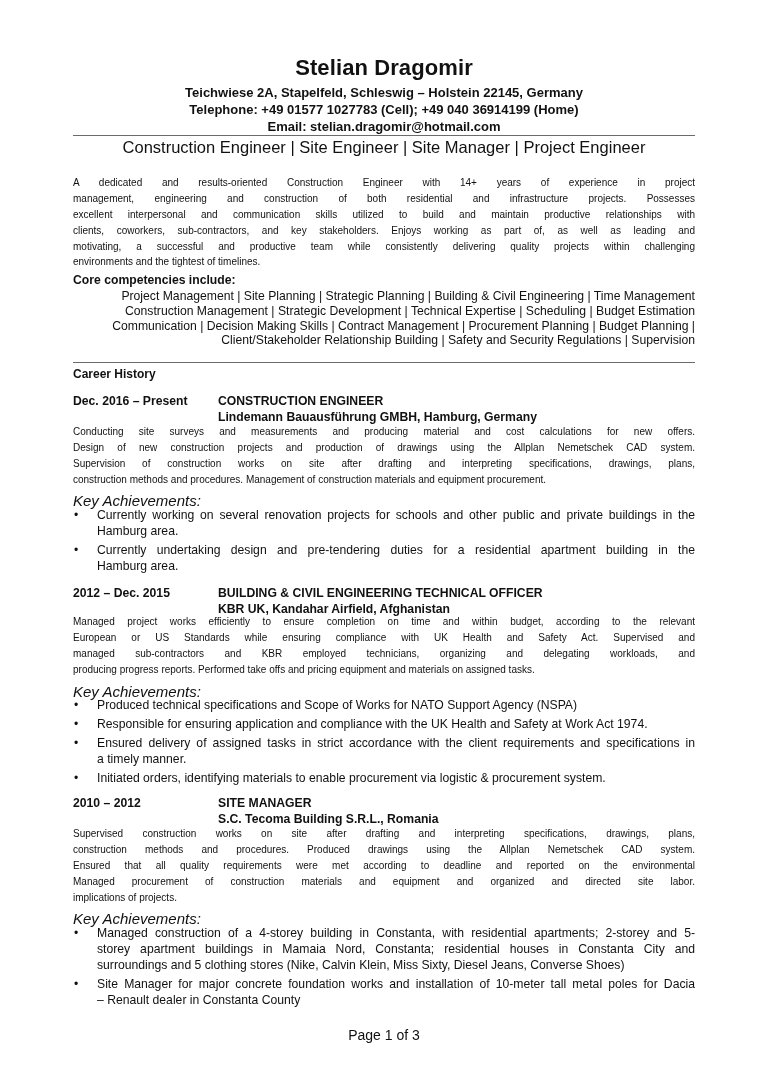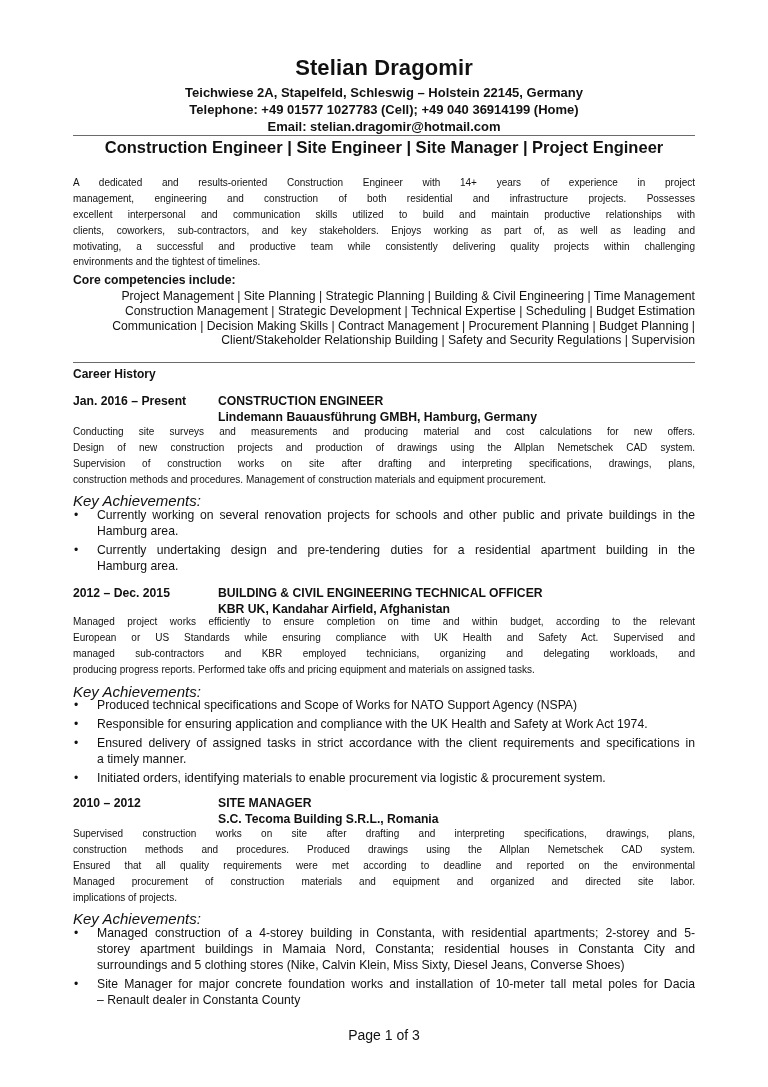--- a/index.html
+++ b/index.html
@@ -3,21 +3,21 @@
 <meta charset="utf-8">
 <style>
   html, body { margin: 0; padding: 0; background: #ffffff; }
   body { width: 768px; height: 1087px; position: relative; overflow: hidden;
          font-family: "Liberation Sans", sans-serif; color: #111; }
   .page { position: absolute; left: 73px; top: 0; width: 622px; }
   .center { text-align: center; }
   .name { position: absolute; top: 55px; left: 0; width: 622px; font-size: 22px; font-weight: bold; letter-spacing: 0.1px; }
   .addr { position: absolute; left: 0; width: 622px; font-size: 13px; font-weight: bold; line-height: 17px; }
   .rule { position: absolute; left: 0; width: 622px; height: 0; border-top: 1px solid #6b6b6b; }
-  .titles { position: absolute; top: 138px; left: 0; width: 622px; font-size: 16.5px; font-weight: bold; white-space: nowrap; }
+  .titles { position: absolute; top: 138px; left: 0; width: 622px; font-size: 16.5px; font-weight: normal; white-space: nowrap; }
   .para { position: absolute; left: 0; width: 622px; font-size: 10px; line-height: 15.9px; text-align: justify; text-align-last: left; }
   .para-line { display: block; text-align: justify; text-align-last: justify; height: 15.9px; }
   .para-line.last { text-align-last: left; }
   .core-head { position: absolute; top: 273px; left: 0; font-size: 12.2px; font-weight: bold; }
   .core { position: absolute; top: 289px; left: 0; width: 622px; font-size: 12.2px; line-height: 14.8px; text-align: right; }
   .core span { display: block; white-space: nowrap; }
   .section-title { position: absolute; left: 0; font-size: 12px; font-weight: bold; }
   .job-head { position: absolute; left: 0; width: 622px; font-size: 12.2px; font-weight: bold; line-height: 16px; }
   .job-head .dates { position: absolute; left: 0; top: 0; }
   .job-head .role { position: absolute; left: 145px; top: 0; white-space: nowrap; }
@@ -56,21 +56,21 @@
     <span>Project Management | Site Planning | Strategic Planning | Building &amp; Civil Engineering | Time Management</span>
     <span>Construction Management | Strategic Development | Technical Expertise | Scheduling | Budget Estimation</span>
     <span>Communication | Decision Making Skills | Contract Management | Procurement Planning | Budget Planning |</span>
     <span>Client/Stakeholder Relationship Building | Safety and Security Regulations | Supervision</span>
   </div>
 
   <div class="rule" style="top:362px"></div>
   <div class="section-title" style="top:367px">Career History</div>
 
   <div class="job-head" style="top:393px; height:32px">
-    <span class="dates">Jan. 2016 – Present</span>
+    <span class="dates">Dec. 2016 – Present</span>
     <span class="role">CONSTRUCTION ENGINEER</span>
     <span class="company">Lindemann Bauausführung GMBH, Hamburg, Germany</span>
   </div>
   <div class="para" style="top:424px">
     <span class="para-line">Conducting site surveys and measurements and producing material and cost calculations for new offers.</span>
     <span class="para-line">Design of new construction projects and production of drawings using the Allplan Nemetschek CAD system.</span>
     <span class="para-line">Supervision of construction works on site after drafting and interpreting specifications, drawings, plans,</span>
     <span class="para-line last">construction methods and procedures. Management of construction materials and equipment procurement.</span>
   </div>
   <div class="ka" style="top:492px">Key Achievements:</div>

